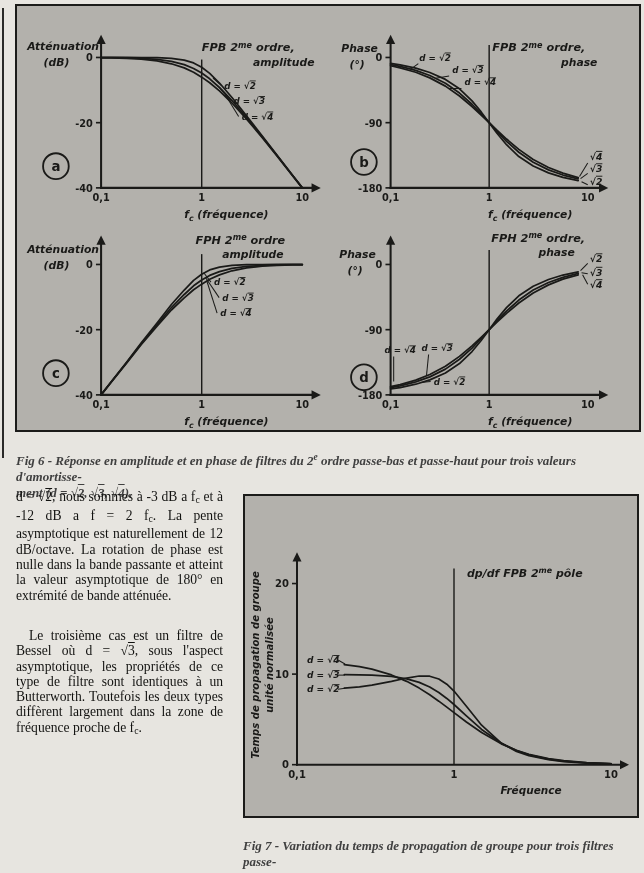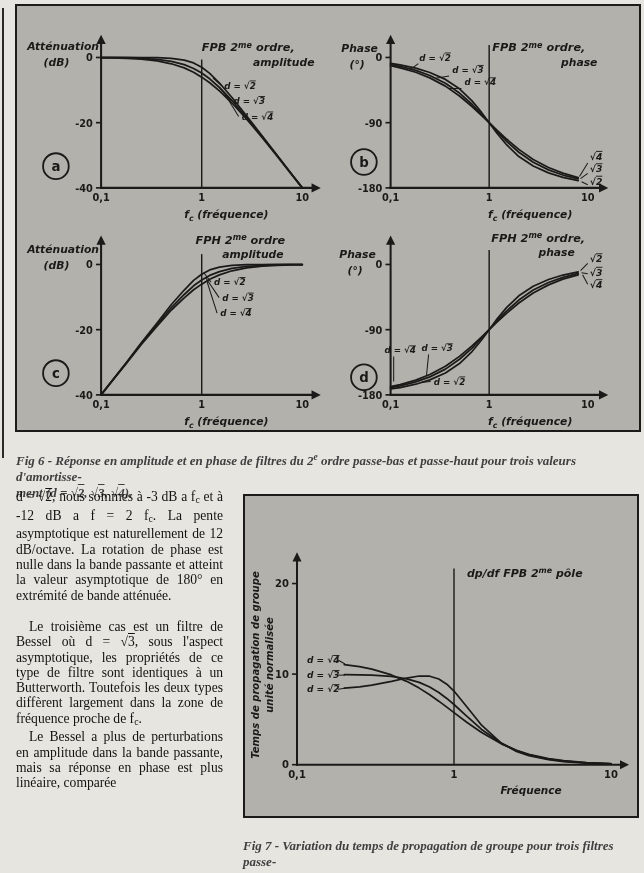--- a/index.html
+++ b/index.html
@@ -23,21 +23,21 @@
     font-size:13px;line-height:16px;white-space:pre-line;color:#404040;
   }
   #fig6-caption{left:16px;top:436px;width:618px;}
   #fig7-caption{left:243px;top:825px;width:398px;}
   #text-col{
     position:absolute;left:16px;top:489px;width:207px;
     font-size:13.6px;line-height:15.3px;text-align:justify;color:#121210;
   }
   #text-col p{margin:0;text-indent:13px;}
   #text-col p.first{text-indent:0;}
-  #text-col p.gap-above{margin-top:16px;}
+  #text-col p.gap-above{margin-top:25px;}
   sub,sup{font-size:72%;}
   sub{vertical-align:-0.25em;}
   .ov{text-decoration:overline;}
 </style>
 </head>
 <body>
 
 <div class="page">
 
   <div class="scan-edge"></div>
@@ -192,21 +192,20 @@
         </svg>
     </div>
   </section>
 
   <p id="fig6-caption" class="caption">Fig 6 - Réponse en amplitude et en phase de filtres du 2<sup>e</sup> ordre passe-bas et passe-haut pour trois valeurs d'amortisse-
 ment (d = √<span class="ov">2</span>, √<span class="ov">3</span>, √<span class="ov">4</span>).</p>
 
   <div id="text-col">
     <p class="first">d = √<span class="ov">2</span>, nous sommes à -3 dB a f<sub>c</sub> et à -12 dB a f = 2 f<sub>c</sub>. La pente asymptotique est naturellement de 12 dB/octave. La rotation de phase est nulle dans la bande passante et atteint la valeur asymptotique de 180° en extrémité de bande atténuée.</p>
     <p class="gap-above">Le troisième cas est un filtre de Bessel où d = √<span class="ov">3</span>, sous l'aspect asymptotique, les propriétés de ce type de filtre sont identiques à un Butterworth. Toutefois les deux types diffèrent largement dans la zone de fréquence proche de f<sub>c</sub>.</p>
-    <p>Le Bessel a plus de perturbations en amplitude dans la bande passante, mais sa réponse en phase est plus linéaire, comparée</p>
   </div>
 
   <section id="fig7-box" class="fig-box">
     <svg viewBox="0 0 392 318" preserveAspectRatio="none">
         <line x1="51" y1="267" x2="376" y2="267" stroke="#1a1a18" stroke-width="2"></line>
         <polygon points="375,262.5 375,271.5 384,267" fill="#1a1a18"></polygon>
         <line x1="52" y1="268" x2="52" y2="64" stroke="#1a1a18" stroke-width="2"></line>
         <polygon points="47.5,65 56.5,65 52,56" fill="#1a1a18"></polygon>
         <line x1="209" y1="72" x2="209" y2="267" stroke="#1a1a18" stroke-width="1.4"></line>
         <line x1="47" y1="87" x2="52" y2="87" stroke="#1a1a18" stroke-width="1.6"></line>

